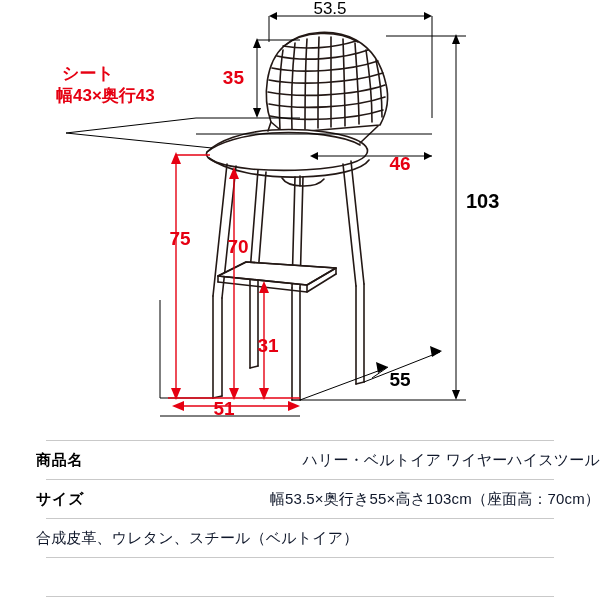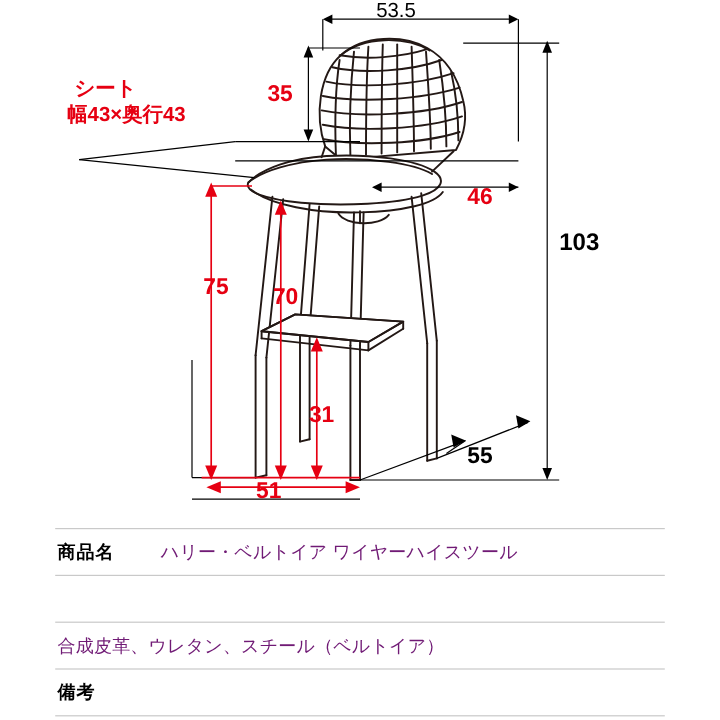--- a/index.html
+++ b/index.html
@@ -30,34 +30,35 @@
     position: absolute;
     left: 0;
     top: 440px;
     width: 600px;
     height: 160px;
   }
   .spec-row {
     display: flex;
     align-items: center;
     height: 38px;
-    padding-left: 48px;
+    padding-left: 36px;
     box-sizing: border-box;
+    justify-content: space-between;
   }
   .spec-label {
     width: 86px;
     flex: 0 0 86px;
     font-size: 15px;
     font-weight: bold;
     letter-spacing: 0.05em;
     color: #000000;
   }
   .spec-value {
     font-size: 15px;
-    color: #701a75;
+    color: #0f172a;
     letter-spacing: 0.01em;
   }
   .divider {
     height: 1px;
     background: #c9c9c9;
     margin: 0 46px;
   }
   text {
     font-family: "Liberation Sans", sans-serif;
   }
@@ -227,25 +228,26 @@
   </svg>
 
   <div class="spec-table">
     <div class="divider"></div>
     <div class="spec-row">
       <div class="spec-label">商品名</div>
       <div class="spec-value">ハリー・ベルトイア ワイヤーハイスツール</div>
     </div>
     <div class="divider"></div>
     <div class="spec-row">
+      <div class="spec-label">サイズ</div>
+      <div class="spec-value">幅53.5×奥行き55×高さ103cm（座面高：70cm）</div>
     </div>
     <div class="divider"></div>
     <div class="spec-row">
       <div class="spec-value">合成皮革、ウレタン、スチール（ベルトイア）</div>
     </div>
     <div class="divider"></div>
     <div class="spec-row">
-      <div class="spec-label">備考</div>
     </div>
     <div class="divider"></div>
   </div>
 
 </div>
 
 </body></html>

